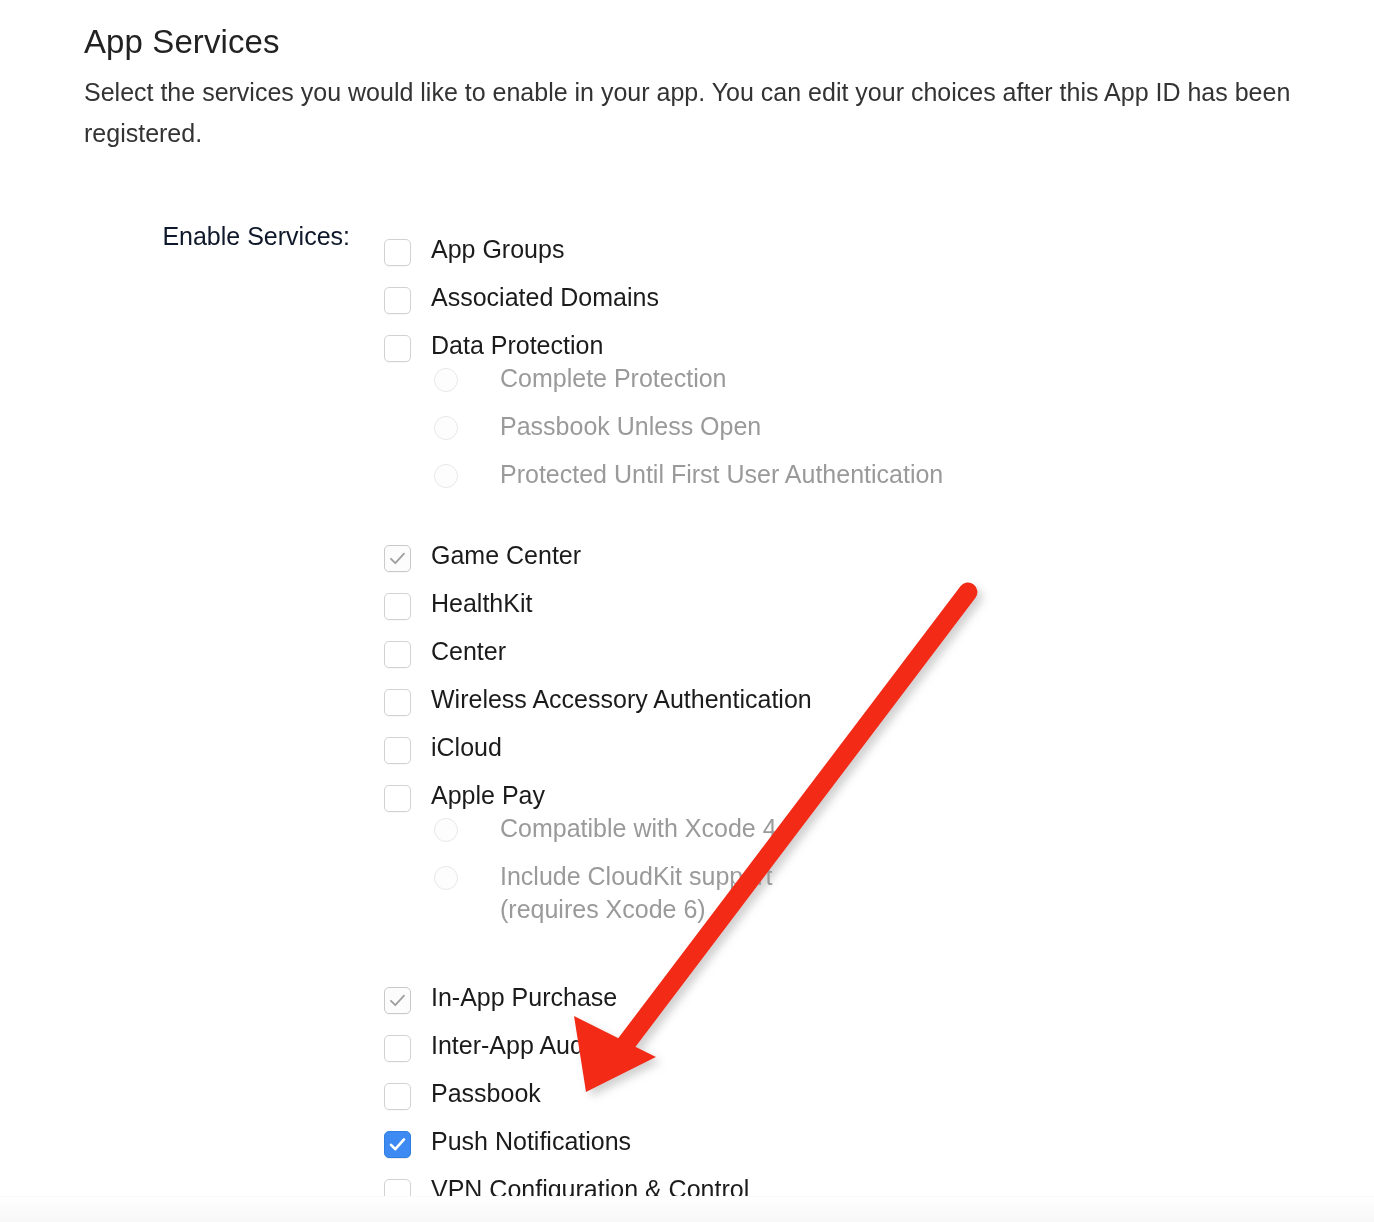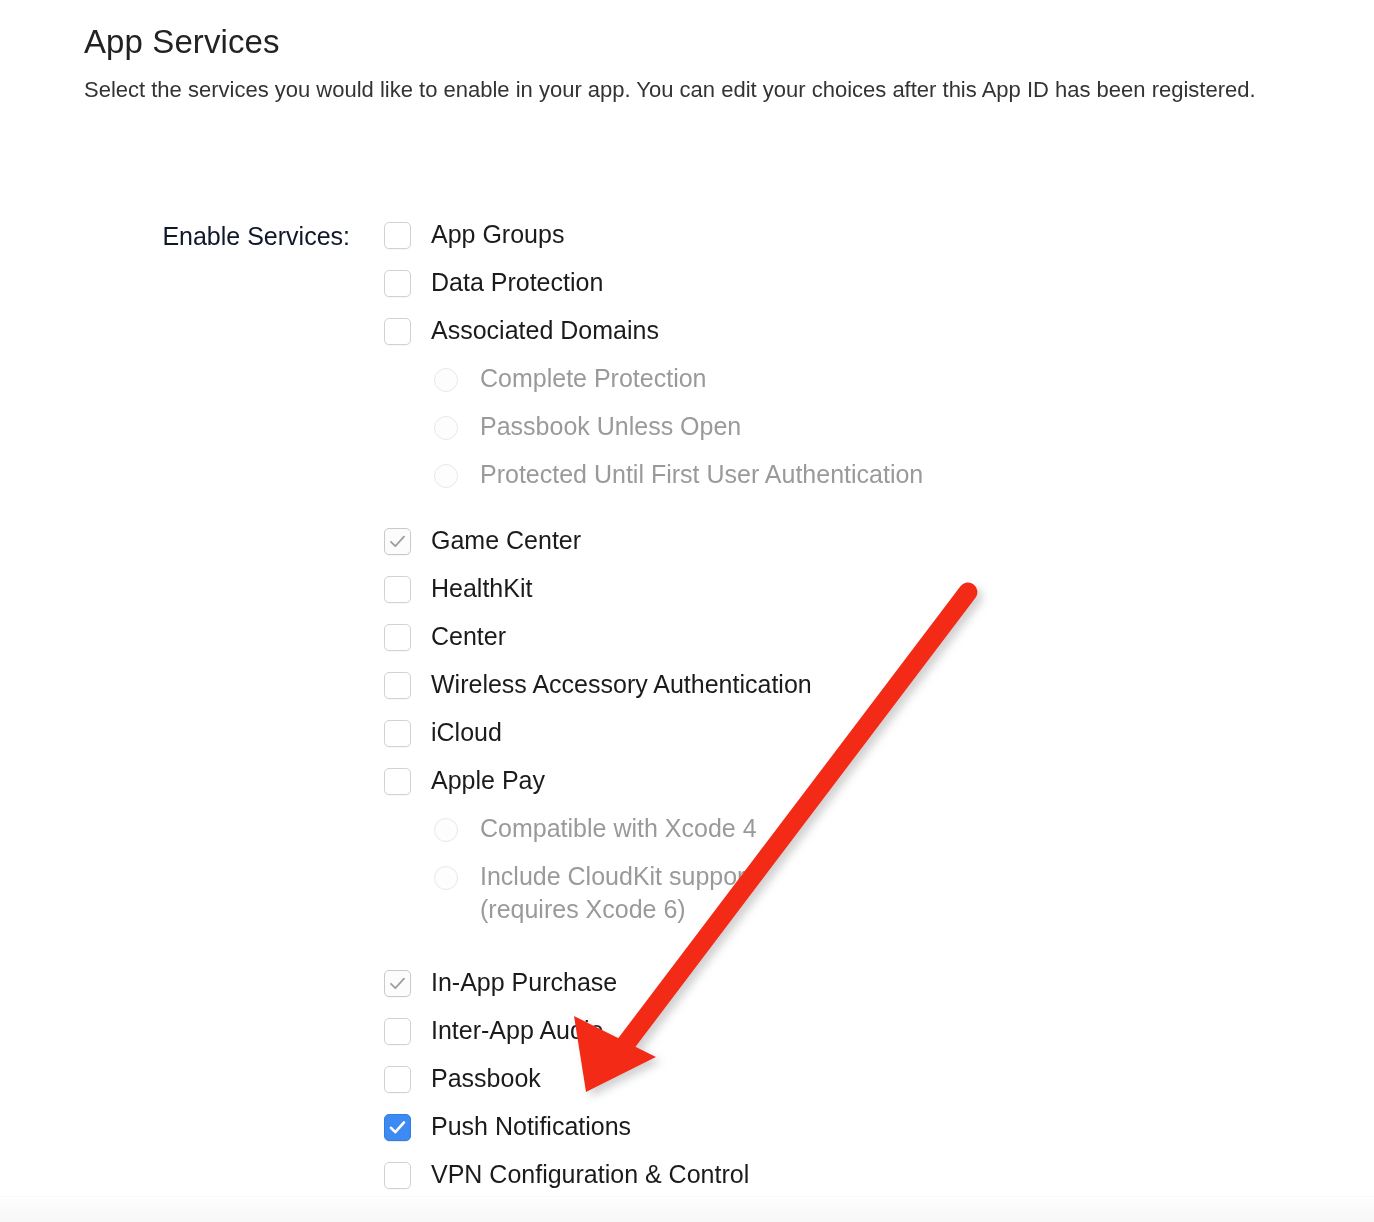--- a/index.html
+++ b/index.html
@@ -34,21 +34,21 @@
   }
   .page-title {
     font-size: 33px;
     font-weight: 400;
     color: #222222;
     letter-spacing: 0.1px;
     margin: 0 0 12px 0;
     line-height: 1.1;
   }
   .page-desc {
-    font-size: 22px;
+    font-size: 25px;
     font-weight: 400;
     color: #333333;
     line-height: 1.64;
     margin: 0;
     max-width: 1225px;
   }
 
   
   .form-row {
     position: absolute;
@@ -72,21 +72,21 @@
     left: 384px;
     top: 0;
     width: 960px;
   }
 
   
   .opt {
     position: relative;
     height: 48px;
     display: flex;
-    align-items: flex-start;
+    align-items: flex-end;
   }
 
   .cbox {
     flex: 0 0 auto;
     width: 27px;
     height: 27px;
     box-sizing: border-box;
     border: 1px solid #d2d2d2;
     border-radius: 5px;
     background: #ffffff;
@@ -114,20 +114,21 @@
     white-space: nowrap;
   }
 
   
   .subopt {
     position: relative;
     height: 48px;
     display: flex;
     align-items: flex-start;
     margin-left: 50px;
+    gap: 20px;
   }
   .subopt.tall { height: 88px; }
   .radio {
     flex: 0 0 auto;
     width: 24px;
     height: 24px;
     box-sizing: border-box;
     border: 1px solid #e8e8e8;
     border-radius: 50%;
     background: #fdfdfd;
@@ -180,26 +181,26 @@
 
     <div class="options">
 
       <div class="opt">
         <span class="cbox"></span>
         <span class="opt-label">App Groups</span>
       </div>
 
       <div class="opt">
         <span class="cbox"></span>
+        <span class="opt-label">Associated Domains</span>
+      </div>
+
+      <div class="opt">
+        <span class="cbox"></span>
         <span class="opt-label">Data Protection</span>
-      </div>
-
-      <div class="opt">
-        <span class="cbox"></span>
-        <span class="opt-label">Associated Domains</span>
       </div>
 
       <div class="subopt">
         <span class="radio"></span>
         <span class="subopt-label">Complete Protection</span>
       </div>
       <div class="subopt">
         <span class="radio"></span>
         <span class="subopt-label">Passbook Unless Open</span>
       </div>

